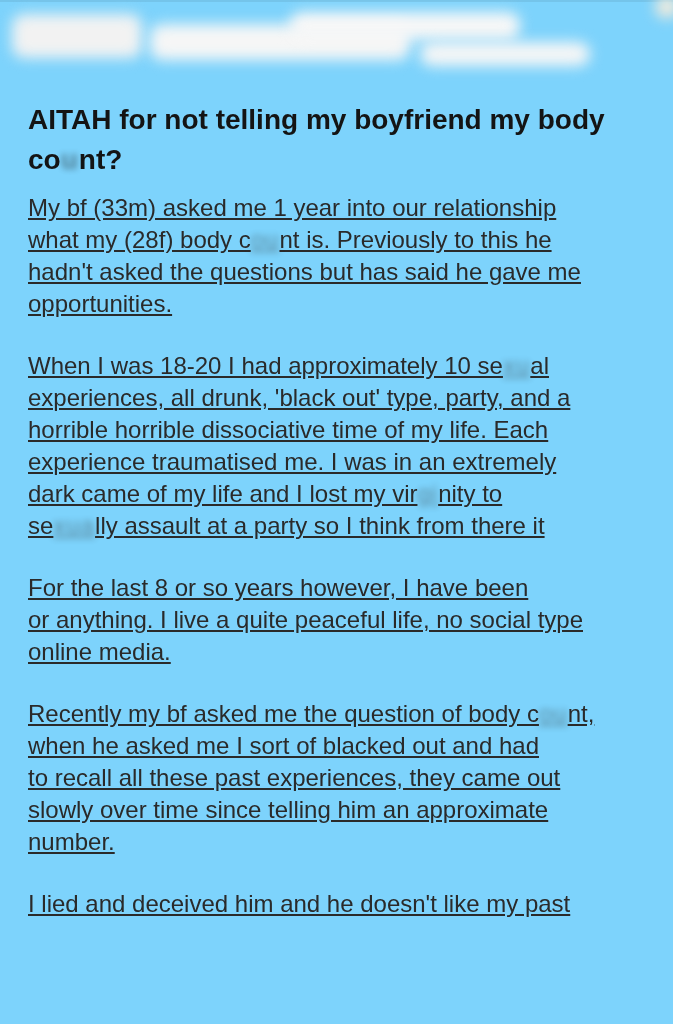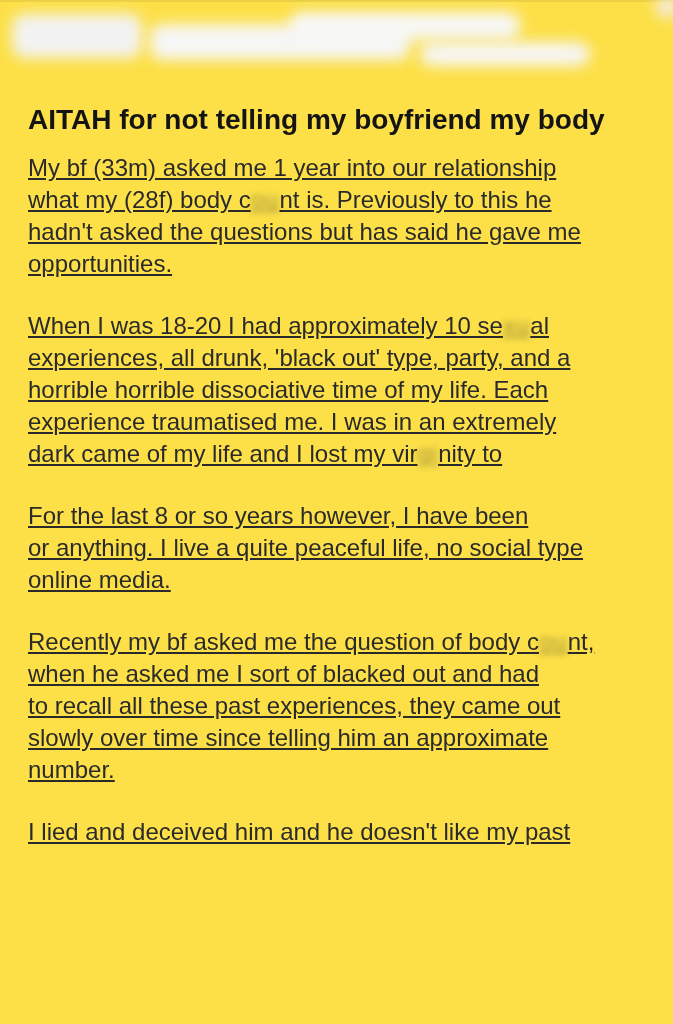--- a/index.html
+++ b/index.html
@@ -5,21 +5,21 @@
   html, body {
     margin: 0;
     padding: 0;
     background: #ffffff;
   }
   .screen {
     position: relative;
     width: 673px;
     height: 1024px;
     overflow: hidden;
-    background: #fde047;
+    background: #7dd3fc;
     font-family: "Liberation Sans", sans-serif;
     color: #2a2a2a;
   }
   
   .top-hairline {
     position: absolute;
     left: 0; top: 0;
     width: 100%; height: 2px;
     background: rgba(0,0,0,0.07);
   }
@@ -81,34 +81,36 @@
     <div class="smudge s1"></div>
     <div class="smudge s2"></div>
     <div class="smudge s3"></div>
     <div class="smudge s4"></div>
     <div class="smudge s5"></div>
   </div>
 
   <div class="content">
     <h1 class="title">
         <div class="text-line"><span>AITAH for not telling my boyfriend my body</span></div>
+        <div class="text-line"><span>co</span><span class="censored">u</span><span>nt?</span></div>
       </h1>
     <div class="post-body">
         <div class="paragraph">
           <div class="text-line"><span>My bf (33m) asked me 1 year into our relationship</span></div>
           <div class="text-line"><span>what my (28f) body c</span><span class="censored">ou</span><span>nt is. Previously to this he</span></div>
           <div class="text-line"><span>hadn't asked the questions but has said he gave me</span></div>
           <div class="text-line"><span>opportunities.</span></div>
         </div>
         <div class="paragraph">
           <div class="text-line"><span>When I was 18-20 I had approximately 10 se</span><span class="censored">xu</span><span>al</span></div>
           <div class="text-line"><span>experiences, all drunk, 'black out' type, party, and a</span></div>
           <div class="text-line"><span>horrible horrible dissociative time of my life. Each</span></div>
           <div class="text-line"><span>experience traumatised me. I was in an extremely</span></div>
           <div class="text-line"><span>dark came of my life and I lost my vir</span><span class="censored">gi</span><span>nity to</span></div>
+          <div class="text-line"><span>se</span><span class="censored">xua</span><span>lly assault at a party so I think from there it</span></div>
         </div>
         <div class="paragraph">
           <div class="text-line"><span>For the last 8 or so years however, I have been</span></div>
           <div class="text-line"><span>or anything. I live a quite peaceful life, no social type</span></div>
           <div class="text-line"><span>online media.</span></div>
         </div>
         <div class="paragraph">
           <div class="text-line"><span>Recently my bf asked me the question of body c</span><span class="censored">ou</span><span>nt,</span></div>
           <div class="text-line"><span>when he asked me I sort of blacked out and had</span></div>
           <div class="text-line"><span>to recall all these past experiences, they came out</span></div>

